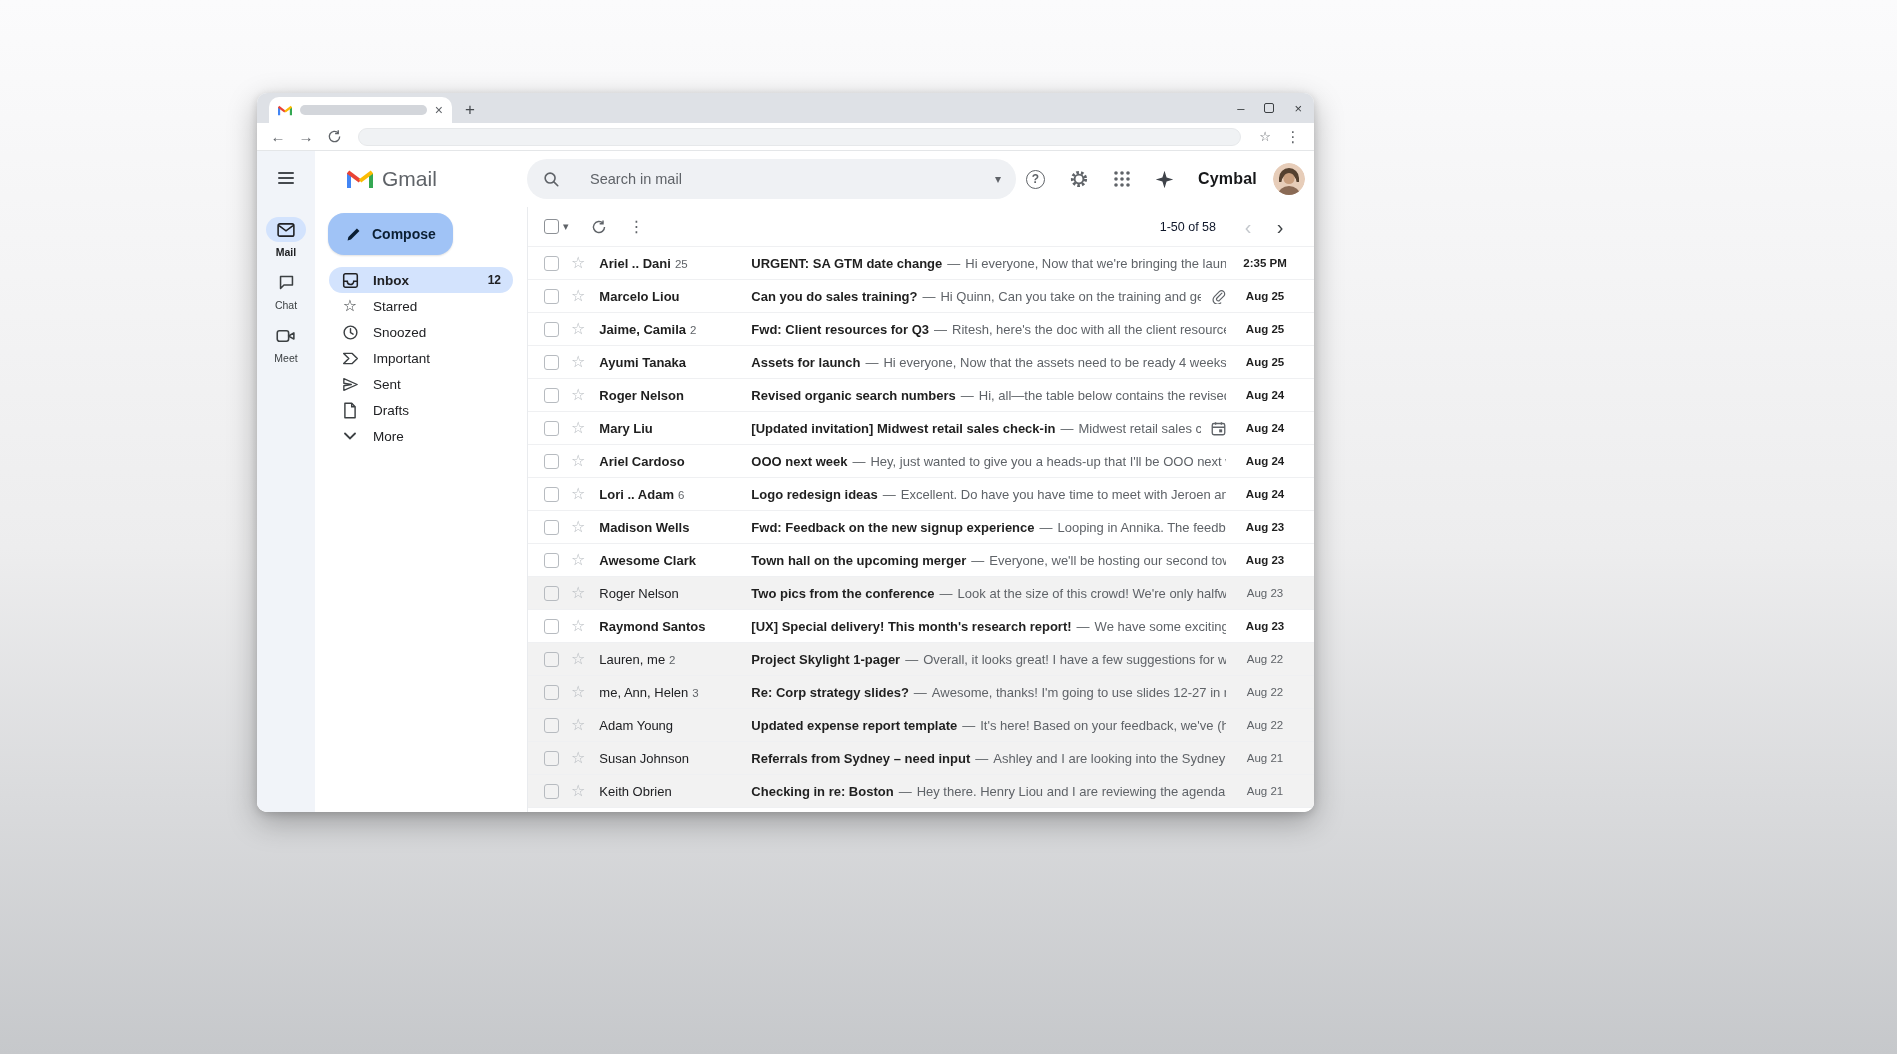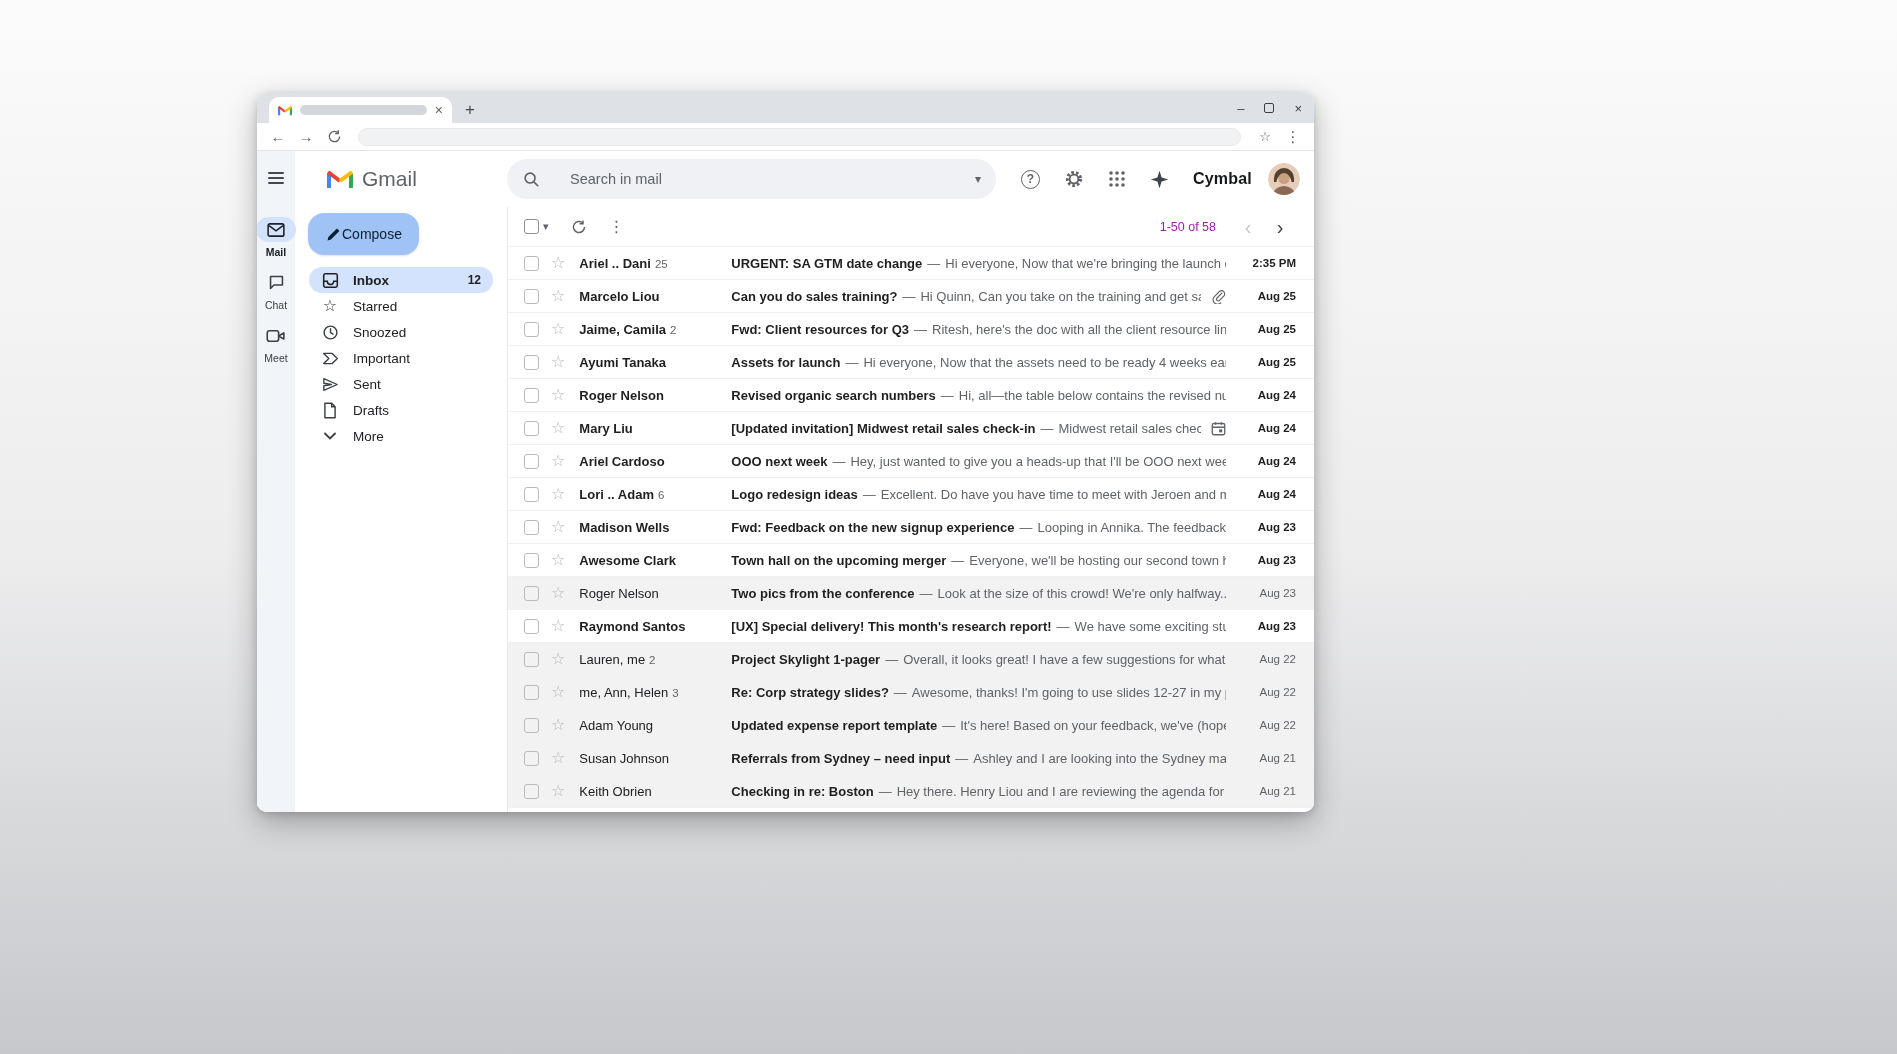--- a/index.html
+++ b/index.html
@@ -30,21 +30,21 @@
   .maxbox { width: 10px; height: 10px; border: 1.5px solid #3c4043; border-radius: 2px; display: inline-block; }
 
   .chrome-toolbar { height: 28px; background: #fff; display: flex; align-items: center; padding: 0 9px; gap: 4px; border-bottom: 1px solid #e4e6e8; }
   .navbtn { width: 24px; height: 24px; display: flex; align-items: center; justify-content: center; color: #5f6368; font-size: 15px; }
   .omnibox { flex: 1; height: 18px; border-radius: 9px; background: #f0f2f4; margin: 0 8px; border: 1px solid #e6e8ea; }
   .bstar { font-size: 13px; }
 
   
   .gmail { display: flex; height: 661px; background: #fff; }
 
-  .rail { width: 38px; background: #f1f4f9; display: flex; flex-direction: column; align-items: center; flex-shrink: 0; }
+  .rail { width: 58px; background: #f1f4f9; display: flex; flex-direction: column; align-items: center; flex-shrink: 0; }
   .hamburger { height: 54px; width: 100%; display: flex; flex-direction: column; align-items: center; justify-content: center; gap: 3px; }
   .hamburger i { display: block; width: 16px; height: 2px; background: #45494e; border-radius: 1px; }
   .rail-item { display: flex; flex-direction: column; align-items: center; gap: 4px; margin-top: 12px; width: 100%; }
   .rail-pill { width: 40px; height: 25px; border-radius: 13px; display: flex; align-items: center; justify-content: center; }
   .rail-item.active .rail-pill { background: var(--rail_active_bg, #d3e3fd); }
   .rail-label { font-size: 10.5px; color: #3c4043; }
   .rail-item.active .rail-label { font-weight: 700; color: #202124; }
 
   .main { flex: 1; display: flex; flex-direction: column; min-width: 0; }
   .gmail-header { height: 56px; display: flex; align-items: center; flex-shrink: 0; }
@@ -57,55 +57,55 @@
   .header-actions { flex: 1; display: flex; align-items: center; justify-content: flex-end; padding-right: 14px; gap: 4px; }
   .hbtn { width: 39px; height: 39px; display: flex; align-items: center; justify-content: center; border-radius: 50%; }
   .help-circle { width: 19px; height: 19px; border: 1.6px solid #5f6368; border-radius: 50%;
                  display: flex; align-items: center; justify-content: center; font-size: 12px; font-weight: 700; color: #5f6368; }
   .brand { font-weight: 700; font-size: 16px; letter-spacing: .2px; color: #17181a; margin: 0 12px 0 10px; }
   .avatar { width: 32px; height: 32px; border-radius: 50%; overflow: hidden; flex-shrink: 0; }
 
   .content { flex: 1; display: flex; min-height: 0; }
   .sidebar { width: 212px; flex-shrink: 0; padding-top: 4px; }
   .compose { margin: 2px 0 12px 13px; height: 42px; border-radius: 16px; background: var(--compose_bg, #a0c3f6);
-             display: inline-flex; align-items: center; padding: 8px 17px;
-             font-size: 14px; font-weight: 400; color: #0b1f33; box-shadow: 0 1px 2px rgba(0,0,0,.12); }
+             display: inline-flex; align-items: center; gap: 10px; padding: 8px 17px;
+             font-size: 14px; font-weight: 700; color: #0b1f33; box-shadow: 0 1px 2px rgba(0,0,0,.12); }
   .side-item { height: 26px; display: flex; align-items: center; margin: 0 14px; padding: 0 12px;
                border-radius: 13px; gap: 14px; font-size: 13.5px; color: #202124; }
   .side-item .sic { width: 18px; display: flex; justify-content: center; align-items: center; flex-shrink: 0; }
   .side-item.selected { background: var(--selected_bg, #d3e3fd); font-weight: 700; }
   .side-item .cnt { margin-left: auto; font-size: 12px; }
   .sstar { font-size: 16px; color: #3c4043; line-height: 1; }
 
   .list { flex: 1; min-width: 0; display: flex; flex-direction: column; border-left: 1px solid #e9ebee; }
   .list-toolbar { height: 40px; flex-shrink: 0; display: flex; align-items: center; padding: 0 18px 0 16px; border-bottom: 1px solid #eff0f2; }
   .selbox { width: 15px; height: 15px; border: 1.5px solid #8d9196; border-radius: 3px; }
   .tb-caret { font-size: 11px; color: #5f6368; margin-left: 4px; }
   .tbbtn { margin-left: 22px; display: flex; align-items: center; color: #5f6368; }
   .tb-more { font-size: 16px; }
   .tb-right { margin-left: auto; display: flex; align-items: center; }
-  .pag-text { font-size: 12.5px; color: #a21caf; margin-right: 16px; }
+  .pag-text { font-size: 12.5px; color: #0f172a; margin-right: 16px; }
   .pag-btn { width: 32px; text-align: center; font-size: 20px; line-height: 1; }
   .pag-prev { color: #c3c7cc; }
   .pag-next { color: #3c4043; }
 
   .rows { flex: 1; overflow: hidden; }
   .row { height: 33px; display: flex; align-items: center; padding: 0 18px 0 16px; border-bottom: 1px solid #eff0f2; background: #fff; }
   .row.read { background: var(--read_row_bg, #f2f2f2); }
   .row-check { width: 15px; height: 15px; border: 1.5px solid #b7bbc0; border-radius: 3px; flex-shrink: 0; }
   .row-star { font-size: 16px; color: #b7bbc0; margin-left: 12px; line-height: 1; flex-shrink: 0; }
   .sender { width: 150px; margin-left: 14px; flex-shrink: 0; font-size: 13px; font-weight: 700; color: #1f1f1f;
             white-space: nowrap; overflow: hidden; }
   .row.read .sender { font-weight: 400; color: #202124; }
   .sender .tc { font-weight: 400; font-size: 11.5px; color: #5f6368; margin-left: 4px; }
   .subjline { flex: 1; min-width: 0; margin-left: 2px; font-size: 13px; white-space: nowrap; overflow: hidden; color: #5f6368; }
   .subj { font-weight: 700; color: #1f1f1f; }
   .sep { margin: 0 5px; }
   .trail-icon { flex-shrink: 0; margin-left: 10px; display: flex; align-items: center; }
-  .rdate { width: 62px; flex-shrink: 0; text-align: right; font-size: 11.5px; font-weight: 700; color: #1f1f1f; margin-left: 8px; }
+  .rdate { width: 62px; flex-shrink: 0; text-align: center; font-size: 11.5px; font-weight: 700; color: #1f1f1f; margin-left: 8px; }
   .row.read .rdate { font-weight: 400; color: #5f6368; }
 
   
   .lgB { stroke: var(--gmail_blue, #4285F4); }
   .lgR { stroke: var(--gmail_red, #EA4335); }
   .lgY { stroke: var(--gmail_yellow, #FBBC04); }
   .lgG { stroke: var(--gmail_green, #34A853); }
   svg { display: block; }
 </style>
 </head>

